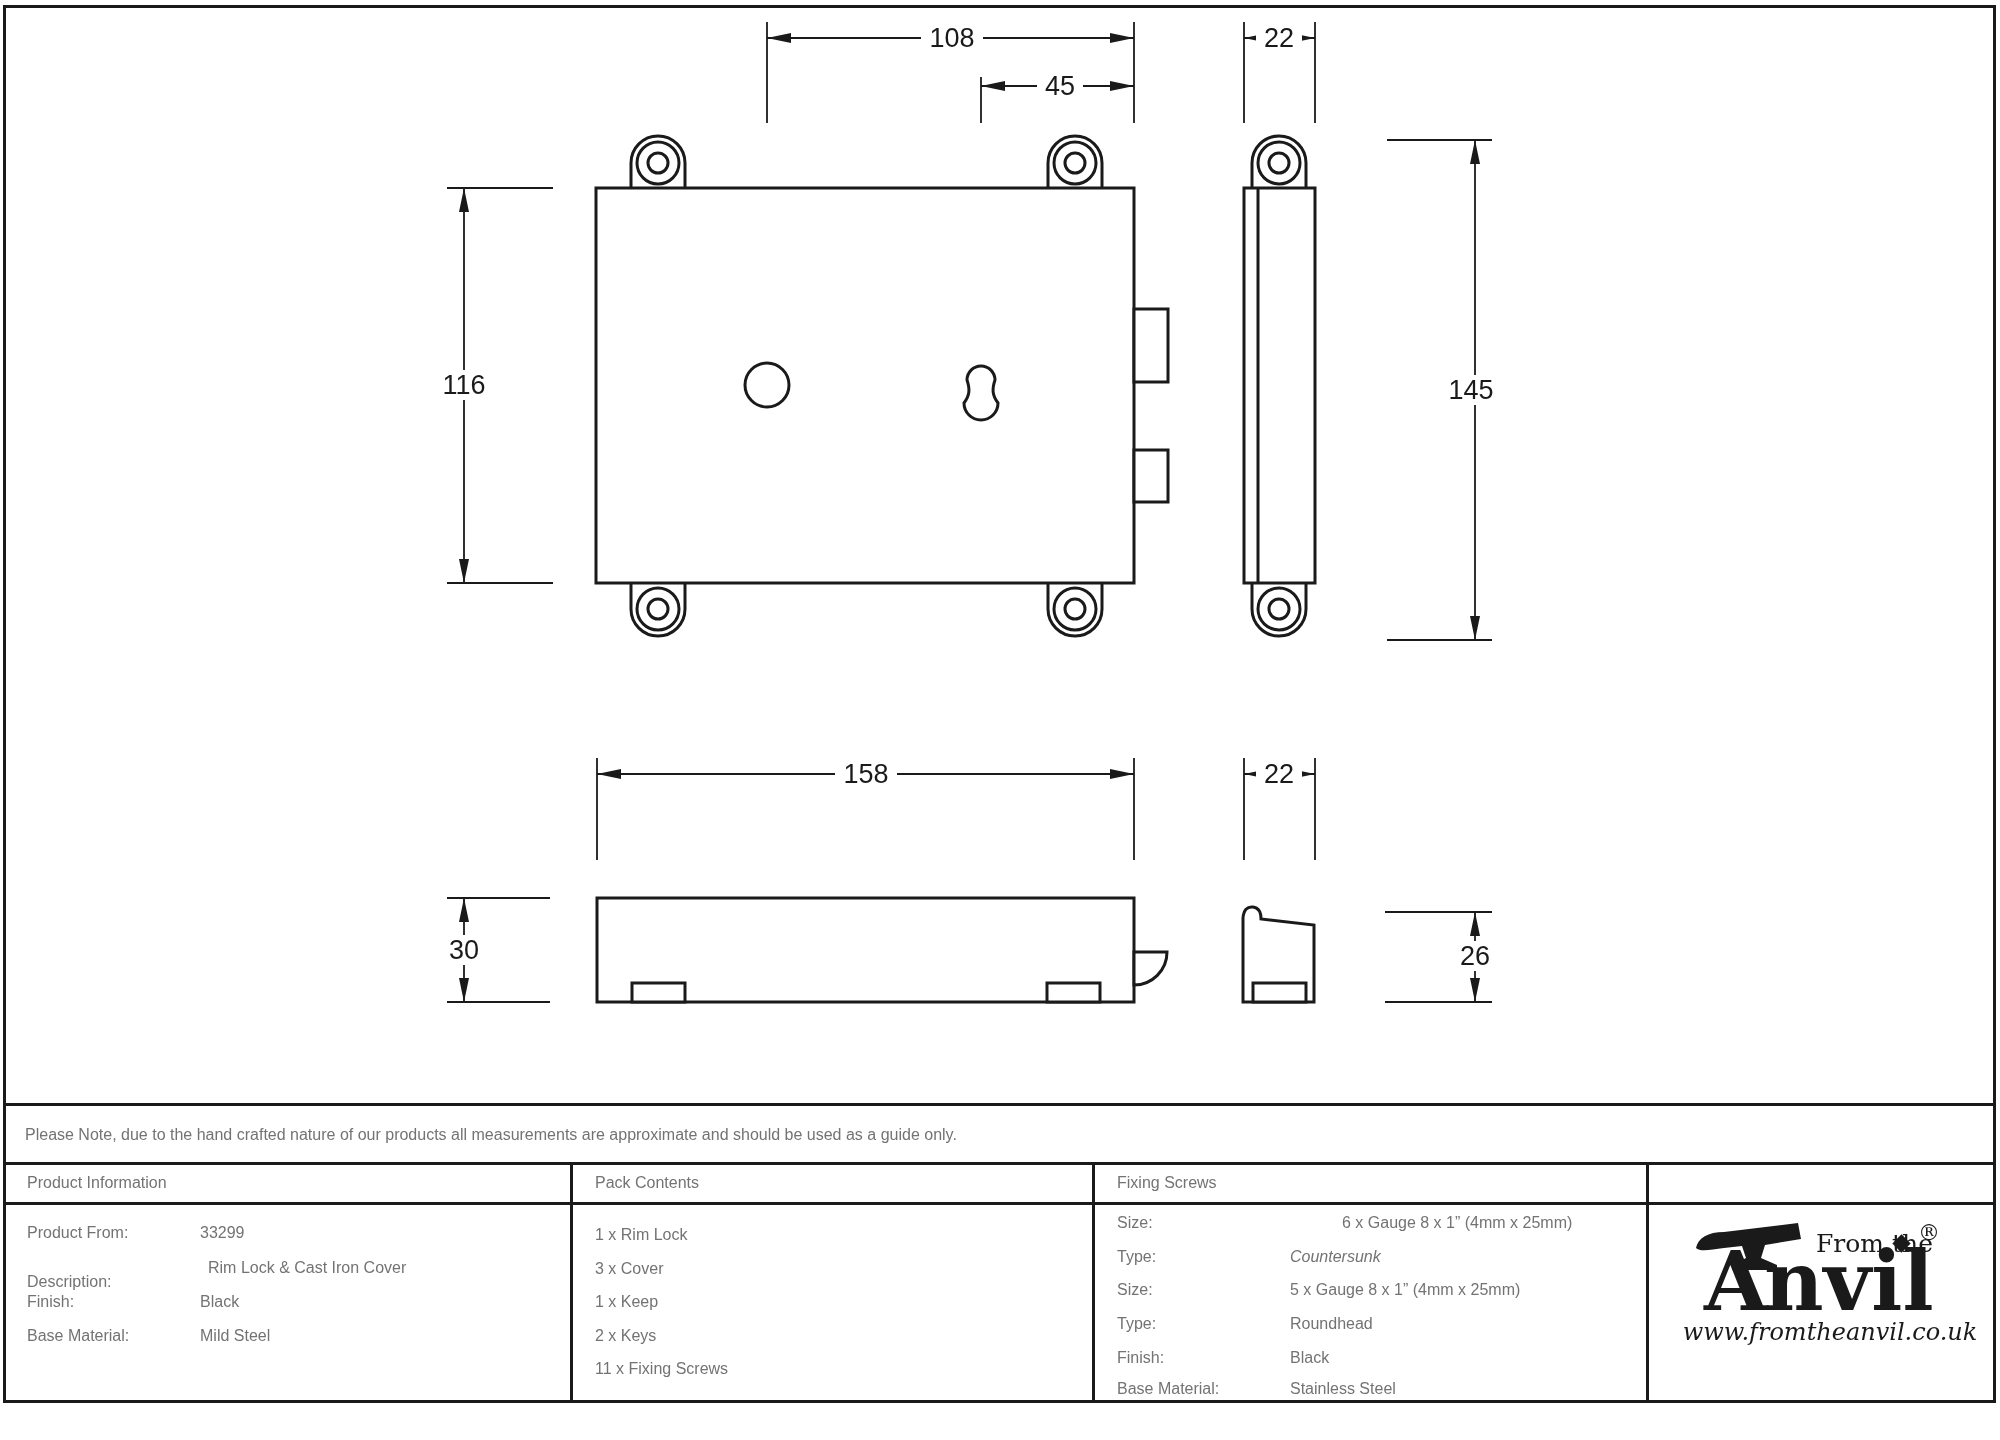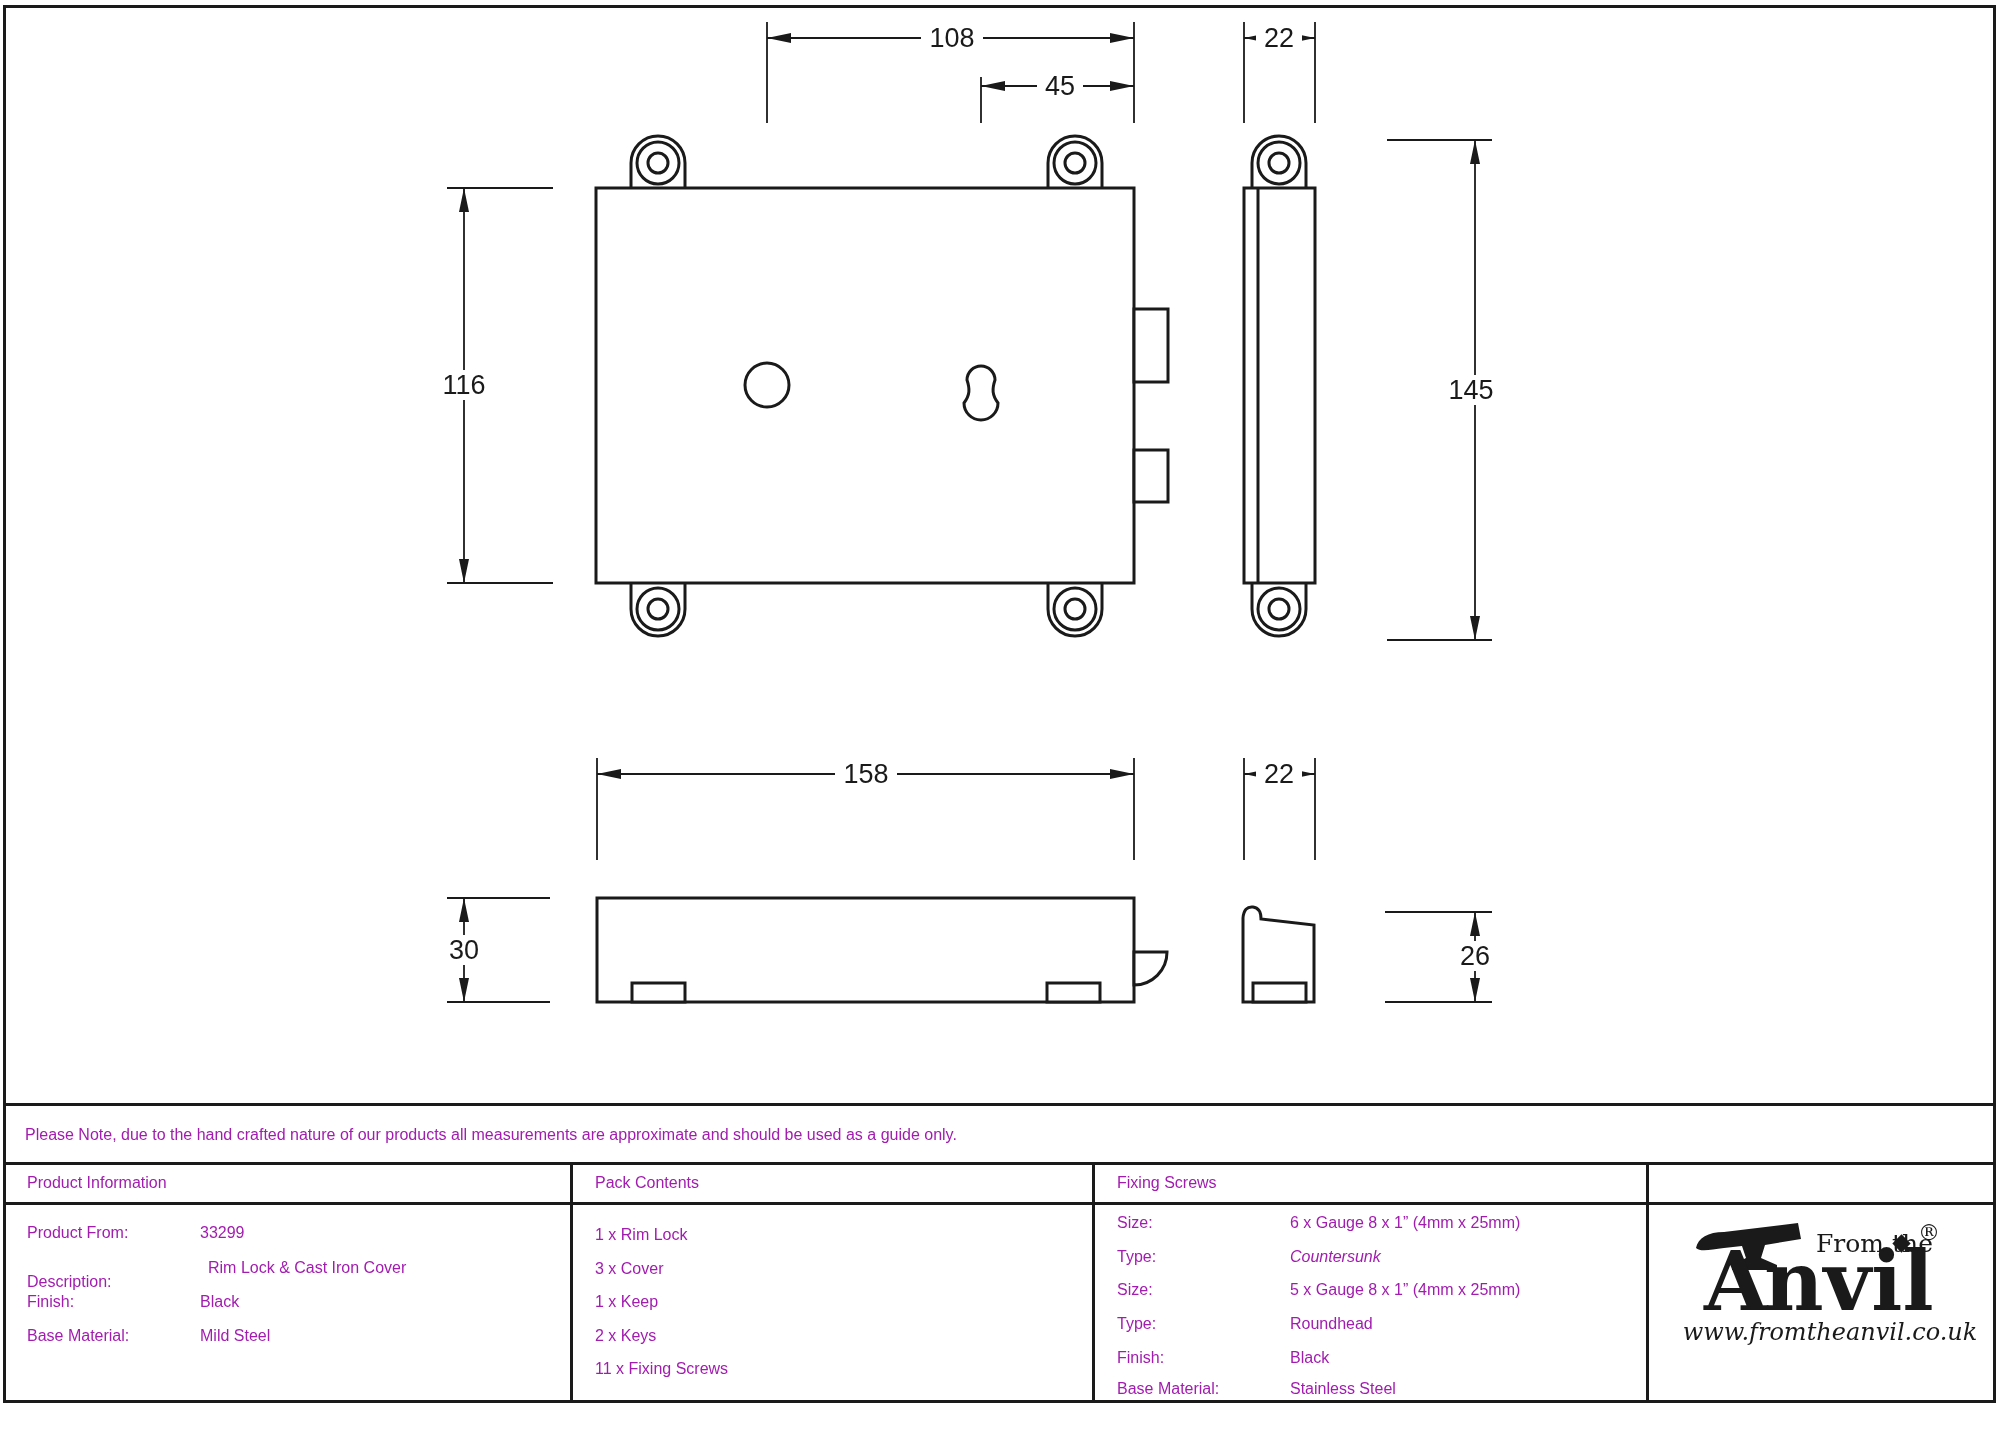--- a/index.html
+++ b/index.html
@@ -1,19 +1,19 @@
 <!DOCTYPE html>
 <html><head>
 <meta charset="utf-8">
 <style>
   * { margin:0; padding:0; box-sizing:border-box; }
   html,body { background:#fff; }
   .stage {
     position:relative; width:2000px; height:1440px; background:#fff;
-    font-family:"Liberation Sans", sans-serif; color:#a21caf; overflow:hidden;
+    font-family:"Liberation Sans", sans-serif; color:#737373; overflow:hidden;
   }
   .frame {
     position:absolute; left:3px; top:5px; width:1993px; height:1398px;
     border:3px solid #1a1a1a;
   }
   .drawing-svg { position:absolute; left:0; top:0; }
   .hline, .vline { position:absolute; background:#1a1a1a; }
   .txt { position:absolute; font-size:16px; line-height:32px; white-space:nowrap; }
   .logo-svg { position:absolute; left:1646px; top:1202px; }
 </style>
@@ -184,21 +184,21 @@
 
   <div class="txt" style="left:595px; top:1167px;">Pack Contents</div>
   <div class="txt" style="left:595px; top:1219px;">1 x Rim Lock</div>
   <div class="txt" style="left:595px; top:1253px;">3 x Cover</div>
   <div class="txt" style="left:595px; top:1286px;">1 x Keep</div>
   <div class="txt" style="left:595px; top:1320px;">2 x Keys</div>
   <div class="txt" style="left:595px; top:1353px;">11 x Fixing Screws</div>
 
   <div class="txt" style="left:1117px; top:1167px;">Fixing Screws</div>
   <div class="txt" style="left:1117px; top:1207px;">Size:</div>
-  <div class="txt" style="left:1290px; top:1207px;text-align:right;">6 x Gauge 8 x 1” (4mm x 25mm)</div>
+  <div class="txt" style="left:1342px; top:1207px;text-align:right;">6 x Gauge 8 x 1” (4mm x 25mm)</div>
   <div class="txt" style="left:1117px; top:1241px;">Type:</div>
   <div class="txt" style="left:1290px; top:1241px;font-style:italic;">Countersunk</div>
   <div class="txt" style="left:1117px; top:1274px;">Size:</div>
   <div class="txt" style="left:1290px; top:1274px;">5 x Gauge 8 x 1” (4mm x 25mm)</div>
   <div class="txt" style="left:1117px; top:1308px;">Type:</div>
   <div class="txt" style="left:1290px; top:1308px;">Roundhead</div>
   <div class="txt" style="left:1117px; top:1342px;">Finish:</div>
   <div class="txt" style="left:1290px; top:1342px;">Black</div>
   <div class="txt" style="left:1117px; top:1373px; height:28px;">Base Material:</div>
   <div class="txt" style="left:1290px; top:1373px; height:28px;">Stainless Steel</div>

